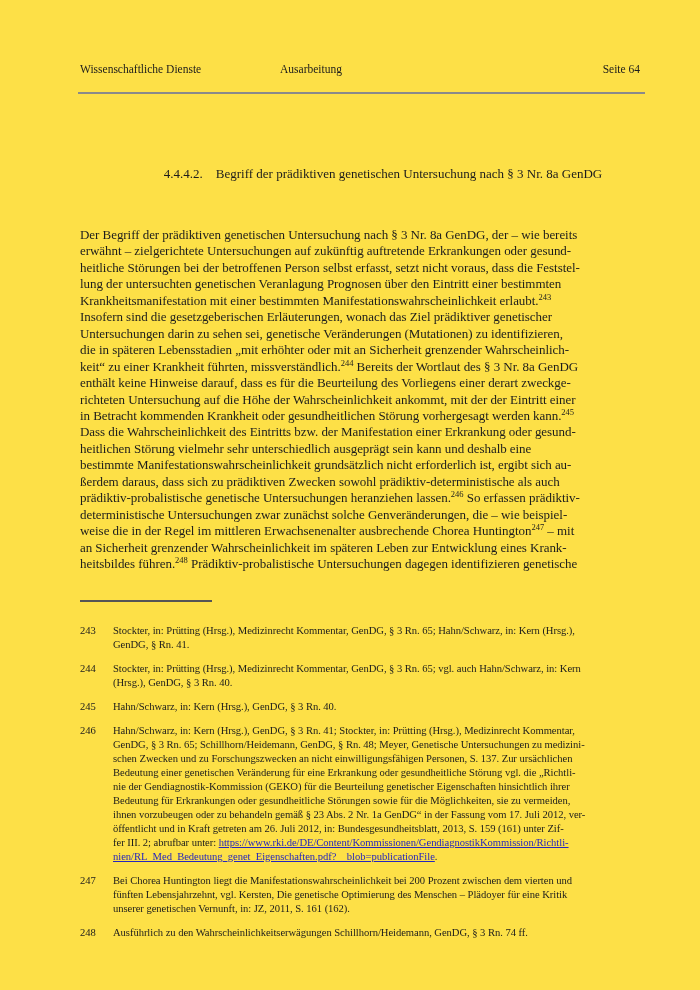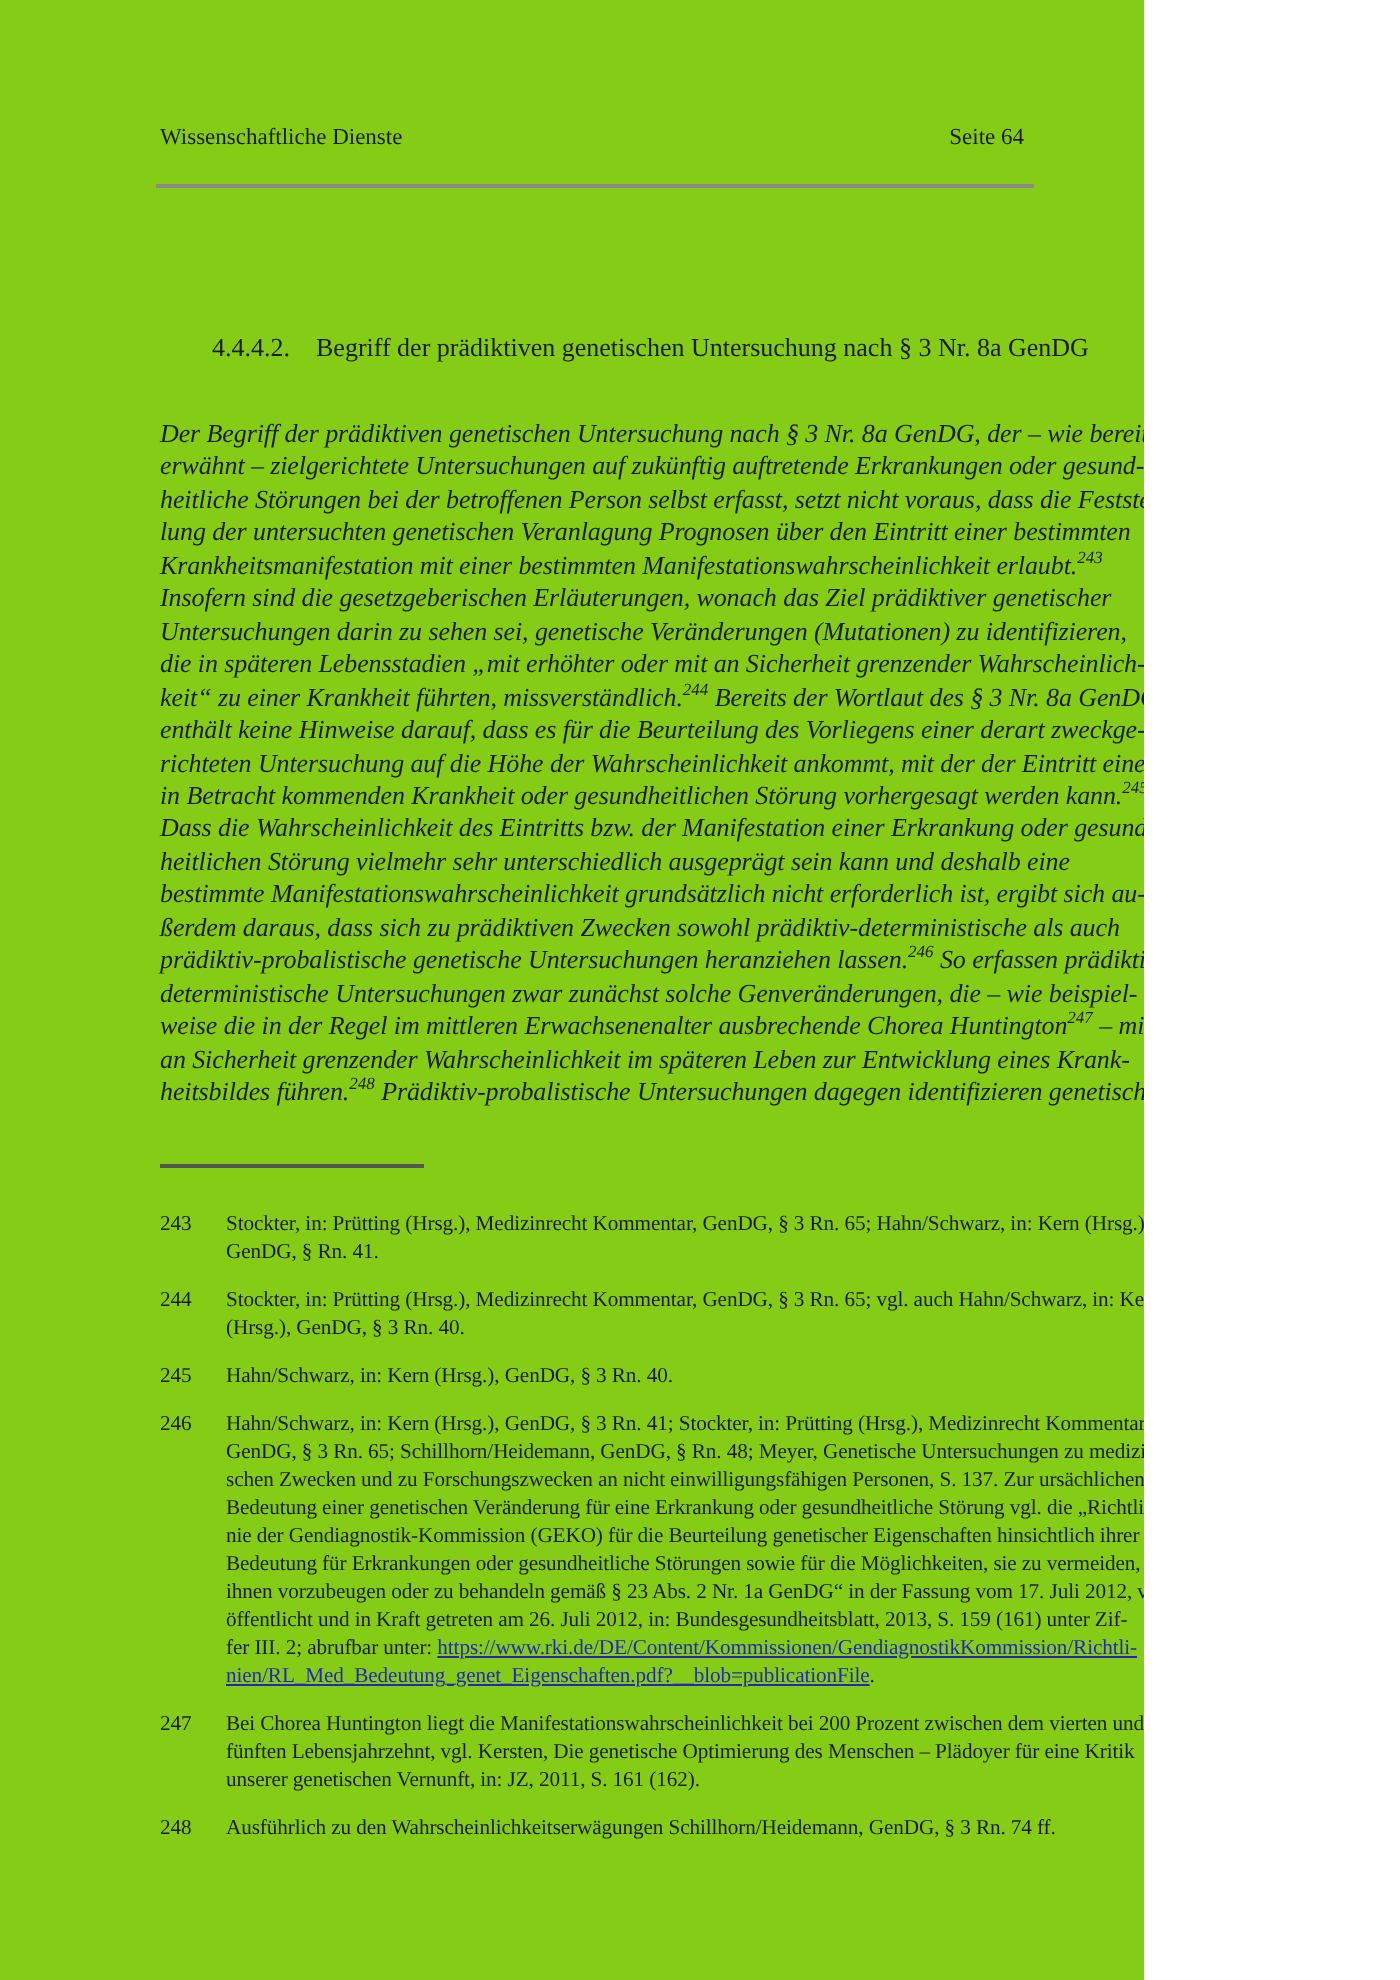--- a/index.html
+++ b/index.html
@@ -4,22 +4,22 @@
 <style>
   :root{
     --text:#1c1c1c;
     --link:#2626bd;
     --rule:#8a8a8a;
     --sep:#555;
   }
   html,body{margin:0;padding:0;background:#ffffff;}
   .page{
     position:relative;
-    width:572px;height:990px;
-    background:#84cc16;
+    width:700px;height:990px;
+    background:#fde047;
     color:var(--text);
     font-family:"Liberation Serif","DejaVu Serif",serif;
     overflow:hidden;
     box-sizing:border-box;
   }
   
   .header{
     display:flex;
     align-items:flex-start;
     margin:62px 60px 0 80px;
@@ -38,26 +38,25 @@
   .section-heading{
     margin:56px 40px 0 80px;
     font-size:13px;
     line-height:16px;
     white-space:pre;
     text-align:center;
   }
   .section-number{display:inline-block;width:65px;}
   
   .para{
-    margin:11px 20px 0 80px;
+    margin:29px 20px 0 80px;
     font-size:13px;
     line-height:16.45px;
     letter-spacing:-0.05px;
     white-space:pre;
-    font-style:italic;
   }
   sup.fnref{
     font-size:8.5px;
     line-height:0;
     vertical-align:super;
     letter-spacing:0;
   }
   
   .fn-separator{
     margin:27px 0 0 80px;
@@ -89,20 +88,21 @@
   }
 </style>
 </head>
 <body>
 
 <div class="page">
 
   <div class="header">
     <div class="header-left">Wissenschaftliche Dienste</div>
     <div class="header-center">
+      <div>Ausarbeitung</div>
     </div>
     <div class="header-right">Seite 64</div>
   </div>
 
   <div class="header-rule"></div>
 
   <div class="section-heading">
     <span class="section-number">4.4.4.2.</span><span>Begriff der prädiktiven genetischen Untersuchung nach § 3 Nr. 8a GenDG</span>
   </div>
 

